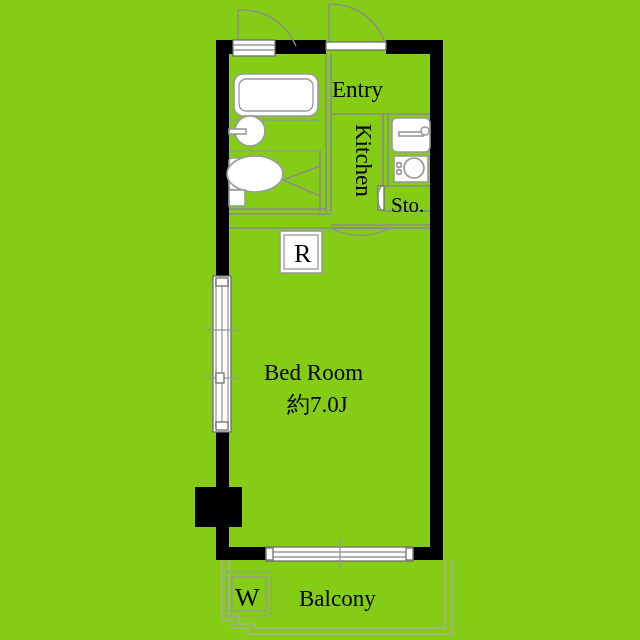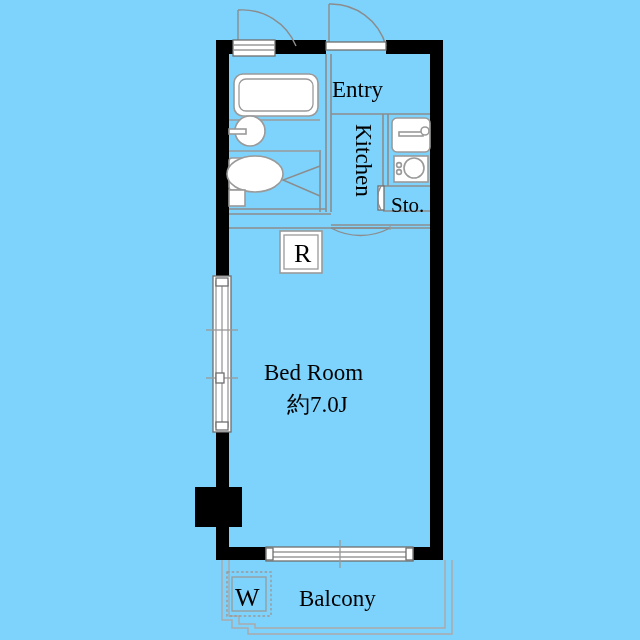--- a/index.html
+++ b/index.html
@@ -10,21 +10,21 @@
   body {
     width: 640px;
     height: 640px;
     overflow: hidden;
     font-family: "Liberation Serif", serif;
   }
   #plan-wrap {
     position: relative;
     width: 640px;
     height: 640px;
-    background: #7dd3fc;
+    background: #84cc16;
   }
   svg#floorplan {
     display: block;
     width: 640px;
     height: 640px;
   }
   .wall     { fill: #000000; }
   .thin     { fill: none; stroke: #8c8c8c; stroke-width: 1.6; }
   .thin2    { fill: none; stroke: #9a9a9a; stroke-width: 1.3; }
   .fixture  { fill: #ffffff; stroke: #9a9a9a; stroke-width: 1.6; }

